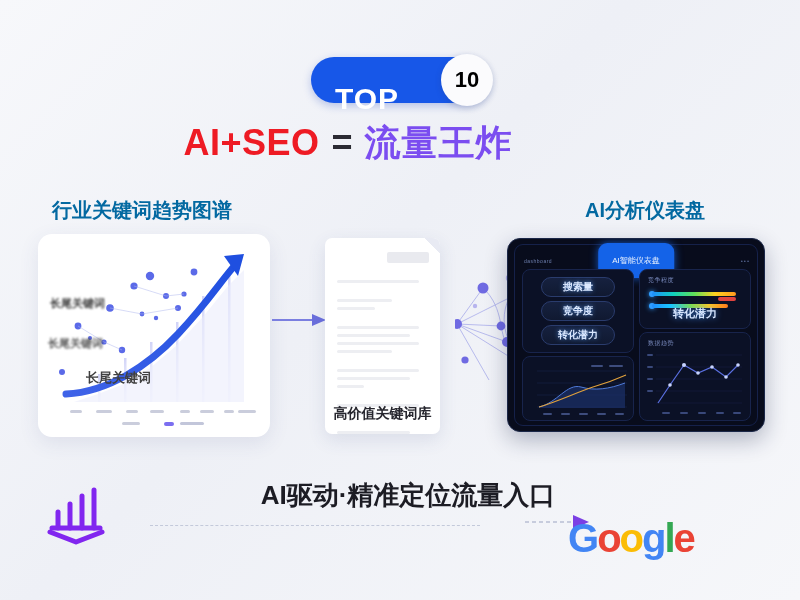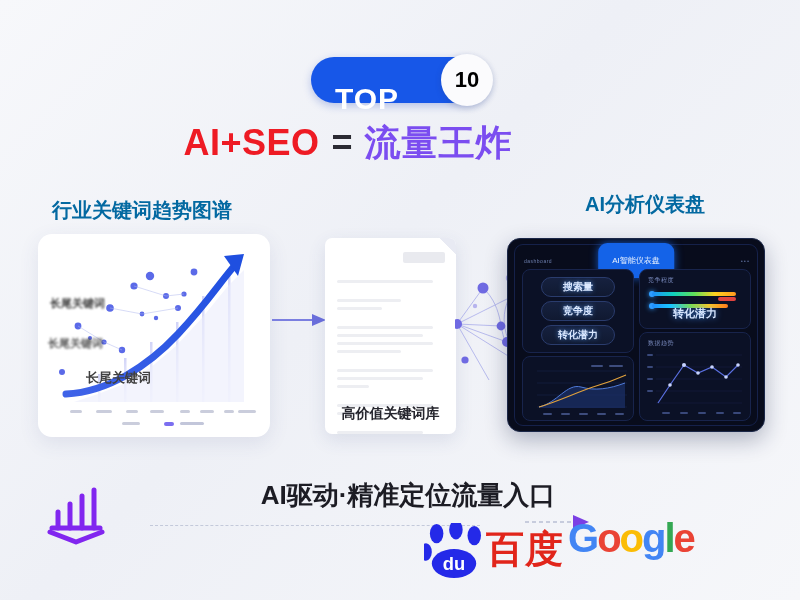--- a/index.html
+++ b/index.html
@@ -36,21 +36,21 @@
     white-space:nowrap;
   }
   .headline span{font-size:36px;font-weight:bold;line-height:1;}
   .hl-red{color:#ee1b24;letter-spacing:.5px;}
   .hl-eq{color:#2b2b33;margin:0 12px;}
   .hl-purple{color:#7b4df0;letter-spacing:1px;}
 
   
   .cap{position:absolute;font-size:20px;font-weight:bold;color:#0369a1;white-space:nowrap;}
   .cap-left{left:52px;top:197px;}
-  .cap-right{left:585px;top:191px;}
+  .cap-right{left:585px;top:197px;}
 
   
   .trend-card{
     position:absolute;left:38px;top:234px;width:232px;height:203px;
     background:#ffffff;border-radius:14px;
     box-shadow:0 6px 20px rgba(60,70,130,.10);
     overflow:hidden;
   }
   .trend-card .plot{position:absolute;inset:0;}
   .kw-label{
@@ -59,21 +59,21 @@
   .kw1{left:12px;top:62px;font-size:11px;}
   .kw2{left:10px;top:102px;font-size:11px;opacity:.85;}
   .kw3{left:48px;top:135px;font-size:13px;}
   .blur-txt{filter:blur(1.1px);}
 
   
   .arrow-1{position:absolute;left:272px;top:312px;width:56px;height:16px;}
 
   
   .doc-card{
-    position:absolute;left:325px;top:238px;width:131px;height:196px;
+    position:absolute;left:325px;top:238px;width:115px;height:196px;
     background:#ffffff;border-radius:7px;
     box-shadow:0 6px 18px rgba(60,70,130,.12);
     overflow:hidden;
   }
   .doc-corner{
     position:absolute;right:0;top:0;width:16px;height:16px;
     background:linear-gradient(225deg,#e8eaf3 50%,transparent 50%);
   }
   .doc-chip{position:absolute;right:11px;top:14px;width:42px;height:11px;background:#e9eaef;border-radius:2px;}
   .doc-lines{position:absolute;left:12px;top:42px;right:12px;}
@@ -393,33 +393,20 @@
     <g fill="none" stroke="#8126ef" stroke-width="5" stroke-linejoin="round" stroke-linecap="round">
       <path d="M14 30 L14 46"></path>
       <path d="M26 22 L26 46"></path>
       <path d="M38 14 L38 46"></path>
       <path d="M50 8  L50 46"></path>
       <path d="M8 46 L56 46"></path>
       <path d="M6 50 L32 60 L58 50"></path>
     </g>
   </svg>
 
-  <div class="baidu">
-    <svg viewBox="0 0 62 58" style="position:absolute;left:0;top:2px;width:60px;height:56px">
-      <g fill="#2429e8">
-        <ellipse cx="13" cy="11" rx="7" ry="10"></ellipse>
-        <ellipse cx="33" cy="7" rx="7" ry="10"></ellipse>
-        <ellipse cx="52" cy="13" rx="7" ry="10"></ellipse>
-        <ellipse cx="2" cy="30" rx="6" ry="9"></ellipse>
-      </g>
-      <ellipse cx="31" cy="42" rx="23" ry="15" fill="#2429e8"></ellipse>
-      <text x="31" y="49" font-size="19" font-weight="bold" fill="#ffffff" text-anchor="middle" font-family="Liberation Sans, sans-serif">du</text>
-    </svg>
-    <div class="baidu-txt">百度</div>
-  </div>
 
   <svg class="mini-arrow" viewBox="0 0 70 18">
     <line x1="0" y1="9" x2="48" y2="9" stroke="#b9bed4" stroke-width="1.6" stroke-dasharray="4 3"></line>
     <path d="M48 2 L64 9 L48 16 Z" fill="#7b3fe4"></path>
   </svg>
 
   <div class="google">
     <span class="g-b">G</span><span class="g-r">o</span><span class="g-y">o</span><span class="g-b">g</span><span class="g-g">l</span><span class="g-r">e</span>
   </div>
 

